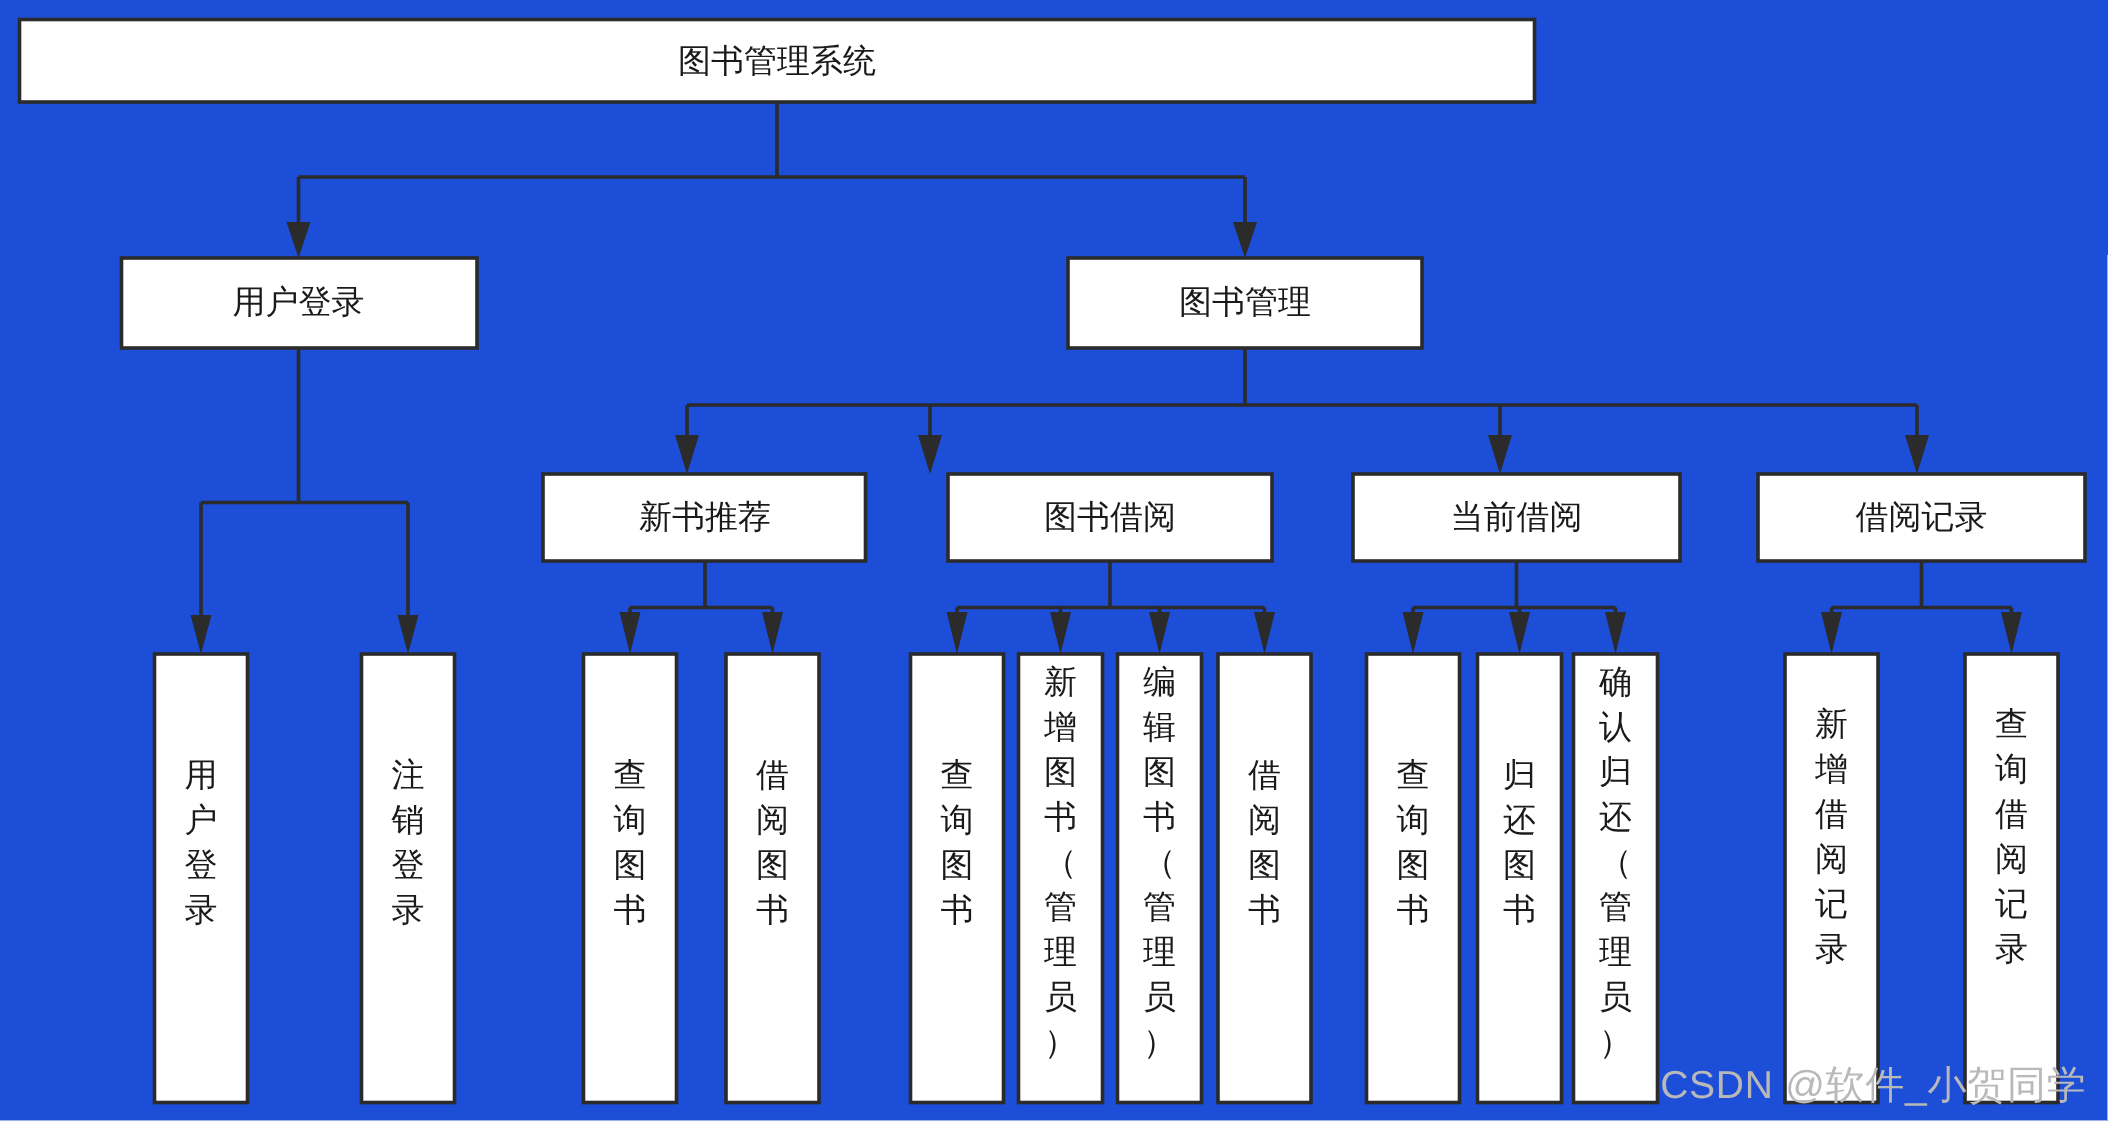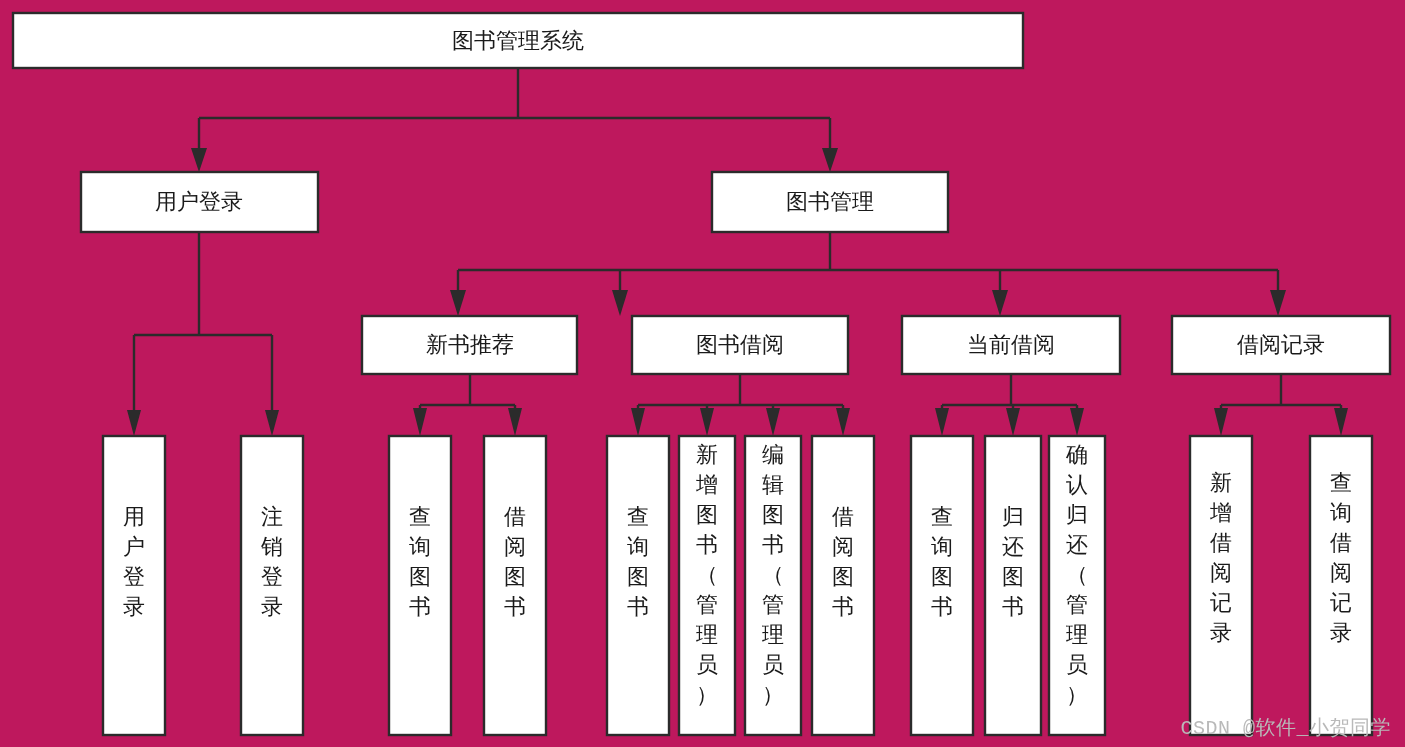--- a/index.html
+++ b/index.html
@@ -7,21 +7,21 @@
     padding: 0;
     background: #ffffff;
   }
   body {
     font-family: "Liberation Sans", "DejaVu Sans", sans-serif;
   }
   #stage {
     position: relative;
     width: 1405px;
     height: 747px;
-    background: #be185d;
+    background: #1d4ed8;
     overflow: hidden;
   }
   svg#diagram {
     position: absolute;
     left: 0;
     top: 0;
     width: 1405px;
     height: 747px;
   }
   .node-rect {
@@ -49,22 +49,22 @@
     stroke-linecap: butt;
   }
   .arrowhead {
     fill: #2b2b2b;
     stroke: none;
   }
   .watermark {
     position: absolute;
     right: 14px;
     bottom: 6px;
-    font-family: Liberation Mono, monospace;
-    font-size: 20px;
+    font-family: Liberation Sans, sans-serif;
+    font-size: 26px;
     color: #b9b9b9;
     letter-spacing: 0.5px;
     white-space: nowrap;
     pointer-events: none;
   }
 </style>
 </head>
 <body>
 
 <div id="stage">

